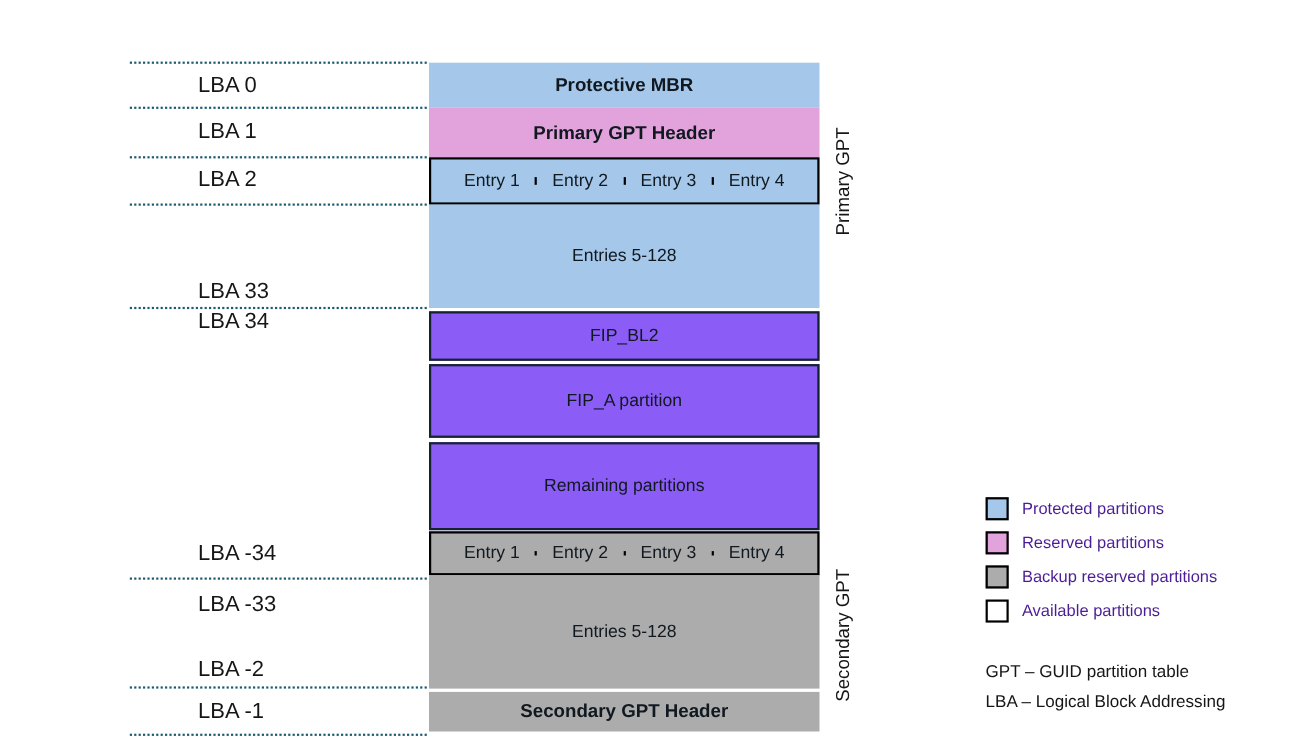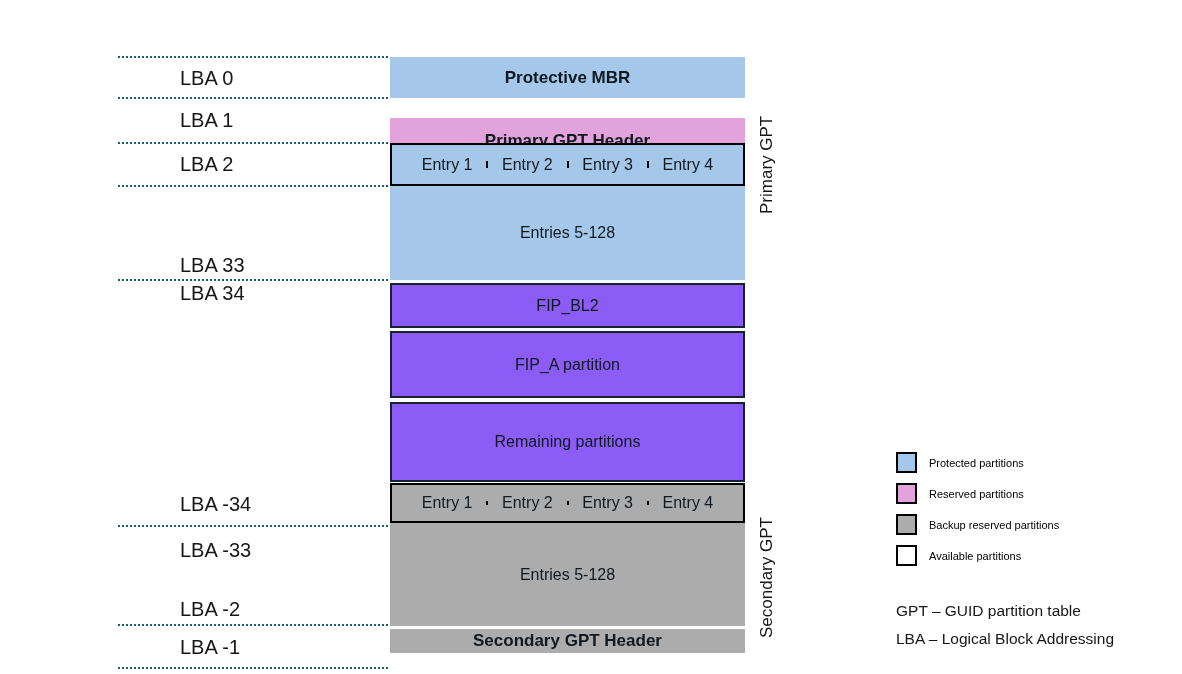--- a/index.html
+++ b/index.html
@@ -24,21 +24,21 @@
     font-size:20px; color:#161616; white-space:nowrap;
   }
 
   .block {
     position:absolute; left:390px; width:355px;
     display:flex; align-items:center; justify-content:center;
     font-size:16px; color:#101820; text-align:center;
   }
   .bold  { font-weight:700; font-size:17px; }
   .bg-blue { background:#a5c8ea; }
-  .bg-pink { background:#e2a3dc;margin-top:20px; }
+  .bg-pink { background:#e2a3dc; }
   .bg-gray { background:#acacac; }
   .boxed  { background:#8b5cf6; border:2px solid #15232e; }
 
   .entry-row { padding:16px; border:2px solid #000000; }
   .entry-cell {
     flex:1 1 0; height:100%;
     display:flex; align-items:center; justify-content:center;
     border-left:2px solid #000000; font-size:16px; color:#101820;
   }
   .entry-cell:first-child { border-left:none; }
@@ -49,21 +49,21 @@
     display:flex; align-items:center; justify-content:center;
     font-size:17px; color:#161616; white-space:nowrap;
   }
 
   .legend { position:absolute; left:896px; top:452px; }
   .legend-item { display:flex; align-items:center; margin-bottom:10px; height:21px; }
   .swatch {
     width:21px; height:21px; border:2px solid #000000; margin-right:12px;
     flex:0 0 auto;
   }
-  .legend-label { font-size:11px; color:#000000; white-space:nowrap; }
+  .legend-label { font-size:15px; color:#4c1d95; white-space:nowrap; }
 
   .notes { position:absolute; left:896px; top:602px; }
   .note-line { font-size:15.5px; color:#161616; margin-bottom:10px; white-space:nowrap; }
 </style>
 </head>
 <body>
 
 <div class="canvas">
 
 
@@ -107,21 +107,21 @@
 
   <div class="block bg-gray entry-row" style="top:483px;height:40px">
     <div class="entry-cell">Entry 1</div>
     <div class="entry-cell">Entry 2</div>
     <div class="entry-cell">Entry 3</div>
     <div class="entry-cell">Entry 4</div>
   </div>
 
   <div class="block bg-gray" style="top:523px;height:103px">Entries 5-128</div>
 
-  <div class="block bg-gray bold" style="top:629px;height:24px">Secondary GPT Header</div>
+  <div class="block bg-gray bold" style="top:629px;height:36px">Secondary GPT Header</div>
 
   <div class="vlabel" style="top:95px;height:140px">Primary GPT</div>
   <div class="vlabel" style="top:500px;height:155px">Secondary GPT</div>
 
   <div class="legend">
     <div class="legend-item">
       <span class="swatch" style="background-color: rgb(165, 200, 234);"></span>
       <span class="legend-label">Protected partitions</span>
     </div>
     <div class="legend-item">

